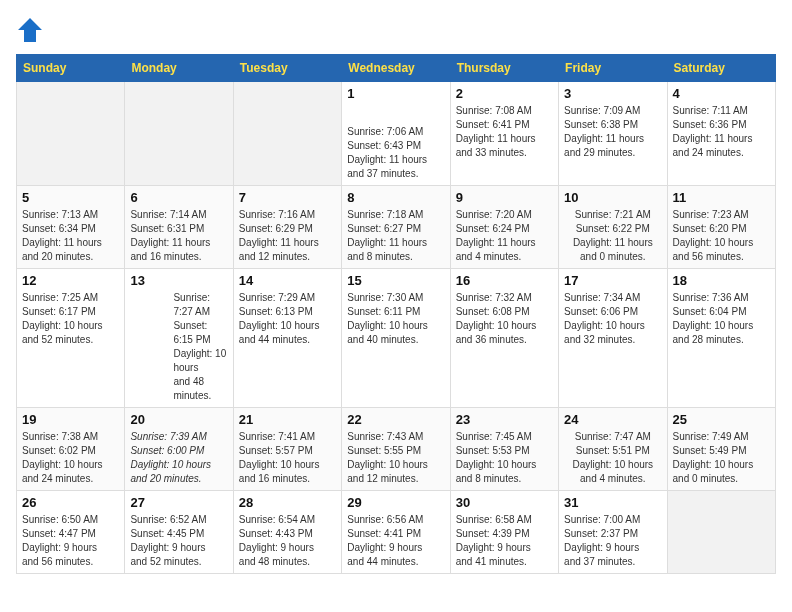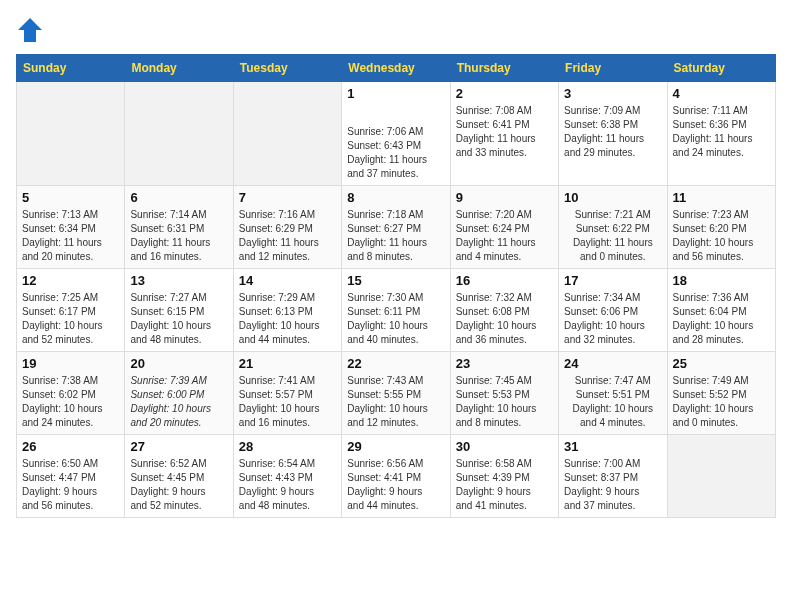--- a/index.html
+++ b/index.html
@@ -210,21 +210,21 @@
       <tr>
         <td>
           <span class="day-num">12</span>
           <div class="cell-info" style="white-space: pre-line;">Sunrise: 7:25 AM
 Sunset: 6:17 PM
 Daylight: 10 hours
 and 52 minutes.</div>
         </td>
         <td>
           <span class="day-num">13</span>
-          <div class="cell-info" style="white-space: pre-line;">Sunrise: 7:27 AM
+          <div class="cell-info" style="white-space: pre-line; margin-left: 43px;">Sunrise: 7:27 AM
 Sunset: 6:15 PM
 Daylight: 10 hours
 and 48 minutes.</div>
         </td>
         <td>
           <span class="day-num">14</span>
           <div class="cell-info" style="white-space: pre-line;">Sunrise: 7:29 AM
 Sunset: 6:13 PM
 Daylight: 10 hours
 and 44 minutes.</div>
@@ -297,21 +297,21 @@
         <td>
           <span class="day-num">24</span>
           <div class="cell-info" style="white-space: pre-line; text-align: center;">Sunrise: 7:47 AM
 Sunset: 5:51 PM
 Daylight: 10 hours
 and 4 minutes.</div>
         </td>
         <td>
           <span class="day-num">25</span>
           <div class="cell-info" style="white-space: pre-line;">Sunrise: 7:49 AM
-Sunset: 5:52 PM
+Sunset: 5:49 PM
 Daylight: 10 hours
 and 0 minutes.</div>
         </td>
       </tr>
       <tr>
         <td>
           <span class="day-num">26</span>
           <div class="cell-info" style="white-space: pre-line;">Sunrise: 6:50 AM
 Sunset: 4:47 PM
 Daylight: 9 hours
@@ -341,20 +341,20 @@
         <td>
           <span class="day-num">30</span>
           <div class="cell-info" style="white-space: pre-line;">Sunrise: 6:58 AM
 Sunset: 4:39 PM
 Daylight: 9 hours
 and 41 minutes.</div>
         </td>
         <td>
           <span class="day-num">31</span>
           <div class="cell-info" style="white-space: pre-line;">Sunrise: 7:00 AM
-Sunset: 8:37 PM
+Sunset: 2:37 PM
 Daylight: 9 hours
 and 37 minutes.</div>
         </td>
         <td class="empty-cell"></td>
       </tr>
     </tbody>
 </table>
 
 </body></html>

